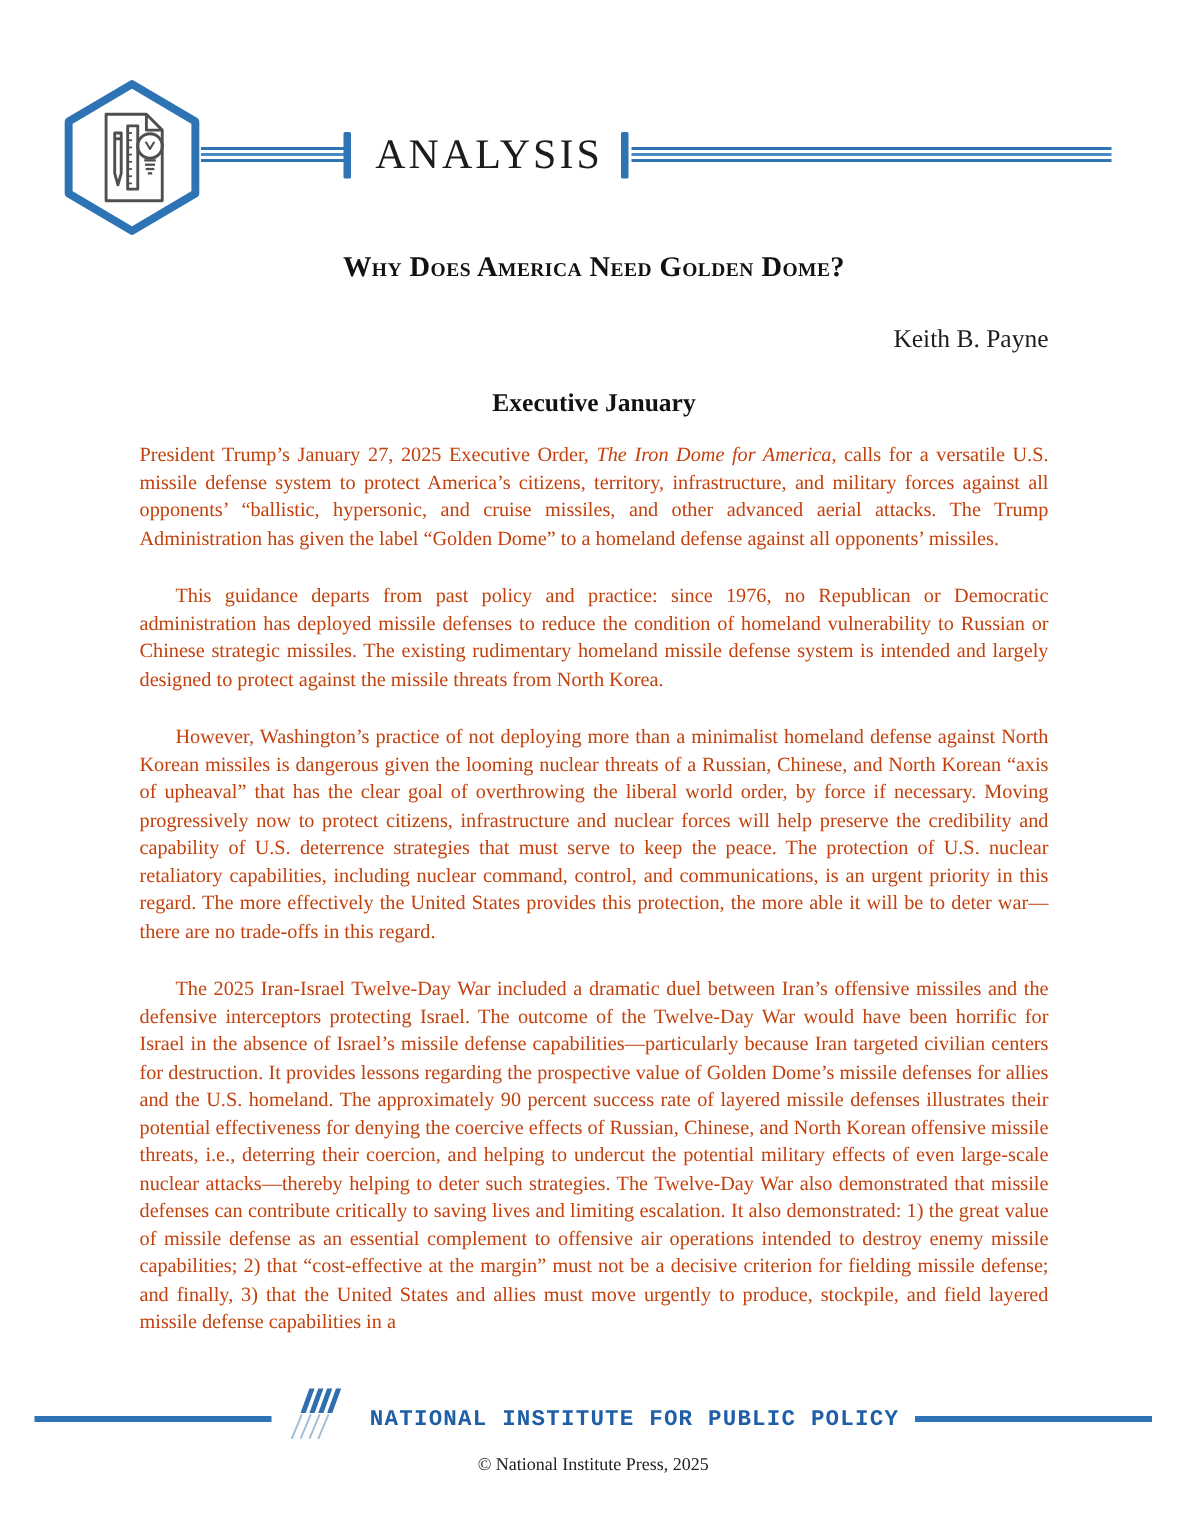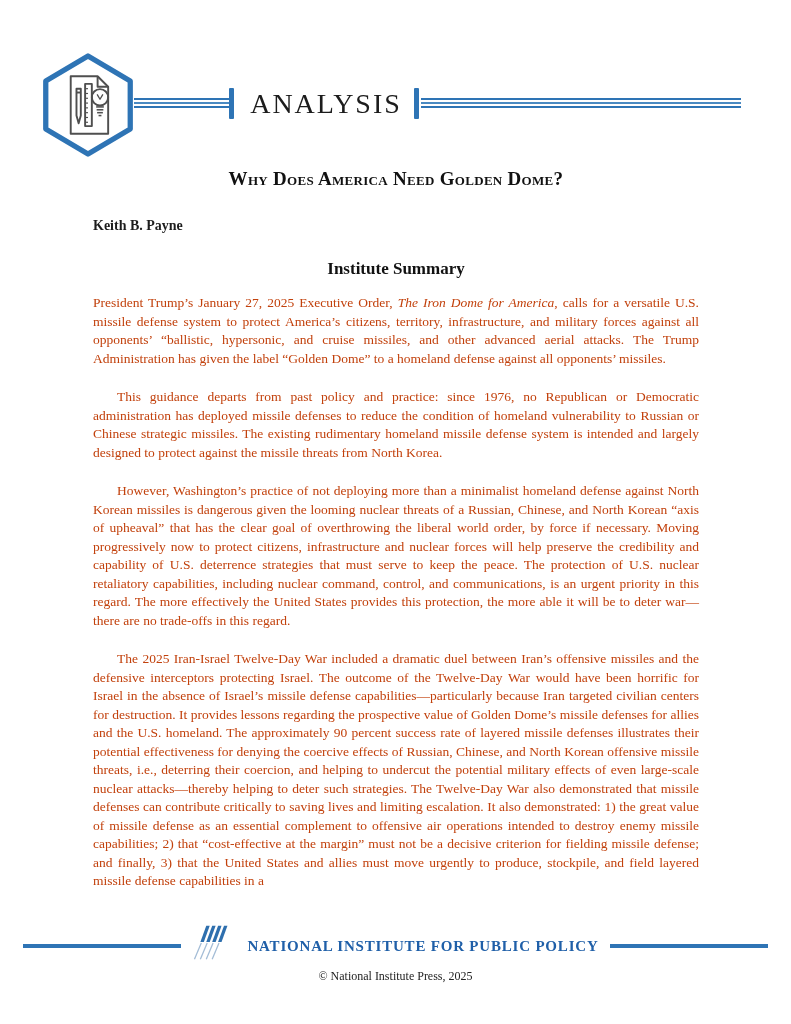--- a/index.html
+++ b/index.html
@@ -26,30 +26,30 @@
     position:absolute;left:236px;top:88px;width:180px;text-align:center;
     font-size:28px;letter-spacing:2px;color:#1c1c1c;font-weight:400;
   }
 
   
   .content{position:absolute;left:93px;top:154px;width:606px;}
   .doc-title{
     text-align:center;font-weight:bold;font-size:19px;line-height:24px;
     font-variant:small-caps;letter-spacing:.3px;color:#111;margin:13px;
   }
-  .doc-author{text-align:left;font-weight:bold;font-size:14px;line-height:18px;margin:26px 0 0 0;}
+  .doc-author{text-align:right;font-weight:normal;font-size:17px;line-height:18px;margin:26px 0 0 0;}
   .doc-heading{text-align:center;font-weight:bold;font-size:17px;line-height:21px;margin:23px 0 0 0;color:#111;}
   .body-text{margin-top:15px;}
   .body-para{margin:0;text-align:justify;font-size:13.5px;line-height:18.5px;color:#c2410c;}
   .body-para.indent{text-indent:24px;margin-top:20px;}
   .body-para em{font-style:italic;}
 
   
   .footer{position:absolute;left:0;right:0;top:930px;}
-  .footer-row{display:flex;align-items:center;justify-content:center;gap:11px;}
+  .footer-row{display:flex;align-items:center;justify-content:center;gap:11px;font-family:Liberation Mono, monospace;}
   .footer-bar{width:158px;height:4px;background:#2e74b5;}
   .footer-logo{width:44px;height:40px;margin-top:-8px;flex:0 0 auto;}
   .footer-org{
     font-weight:bold;font-size:15px;color:#1f5fa8;letter-spacing:.8px;
     white-space:nowrap;
   }
   .copyright{text-align:center;font-size:12px;line-height:15px;margin-top:7px;color:#222;}
 </style>
 </head>
 <body>
@@ -93,21 +93,21 @@
     <div class="band band-left"></div>
     <div class="vbar vbar-left"></div>
     <div class="analysis-label">ANALYSIS</div>
     <div class="vbar vbar-right"></div>
     <div class="band band-right"></div>
   </div>
 
   <div class="content">
     <h1 class="doc-title">Why Does America Need Golden Dome?</h1>
     <div class="doc-author">Keith B. Payne</div>
-    <h2 class="doc-heading">Institute Summary</h2>
+    <h2 class="doc-heading">Executive January</h2>
     <article class="body-text">
         <p class="body-para"><span>President Trump’s January 27, 2025 Executive Order, </span><em>The Iron Dome for America</em><span>, calls for a versatile U.S. missile defense system to protect America’s citizens, territory, infrastructure, and military forces against all opponents’ “ballistic, hypersonic, and cruise missiles, and other advanced aerial attacks.  The Trump Administration has given the label “Golden Dome” to a homeland defense against all opponents’ missiles.</span></p>
         <p class="body-para indent"><span>This guidance departs from past policy and practice:  since 1976, no Republican or Democratic administration has deployed missile defenses to reduce the condition of homeland vulnerability to Russian or Chinese strategic missiles.  The existing rudimentary homeland missile defense system is intended and largely designed to protect against the missile threats from North Korea.</span></p>
         <p class="body-para indent"><span>However, Washington’s practice of not deploying more than a minimalist homeland defense against North Korean missiles is dangerous given the looming nuclear threats of a Russian, Chinese, and North Korean “axis of upheaval” that has the clear goal of overthrowing the liberal world order, by force if necessary.  Moving progressively now to protect citizens, infrastructure and nuclear forces will help preserve the credibility and capability of U.S. deterrence strategies that must serve to keep the peace.  The protection of U.S. nuclear retaliatory capabilities, including nuclear command, control, and communications, is an urgent priority in this regard.  The more effectively the United States provides this protection, the more able it will be to deter war—there are no trade-offs in this regard.</span></p>
         <p class="body-para indent"><span>The 2025 Iran-Israel Twelve-Day War included a dramatic duel between Iran’s offensive missiles and the defensive interceptors protecting Israel. The outcome of the Twelve-Day War would have been horrific for Israel in the absence of Israel’s missile defense capabilities—particularly because Iran targeted civilian centers for destruction.  It provides lessons regarding the prospective value of Golden Dome’s missile defenses for allies and the U.S. homeland.  The approximately 90 percent success rate of layered missile defenses illustrates their potential effectiveness for denying the coercive effects of Russian, Chinese, and North Korean offensive missile threats, i.e., deterring their coercion, and helping to undercut the potential military effects of even large-scale nuclear attacks—thereby helping to deter such strategies.  The Twelve-Day War also demonstrated that missile defenses can contribute critically to saving lives and limiting escalation.  It also demonstrated: 1) the great value of missile defense as an essential complement to offensive air operations intended to destroy enemy missile capabilities; 2) that “cost-effective at the margin” must not be a decisive criterion for fielding missile defense; and finally, 3) that the United States and allies must move urgently to produce, stockpile, and field layered missile defense capabilities in a</span></p>
       </article>
   </div>
 
   <div class="footer">
     <div class="footer-row">

